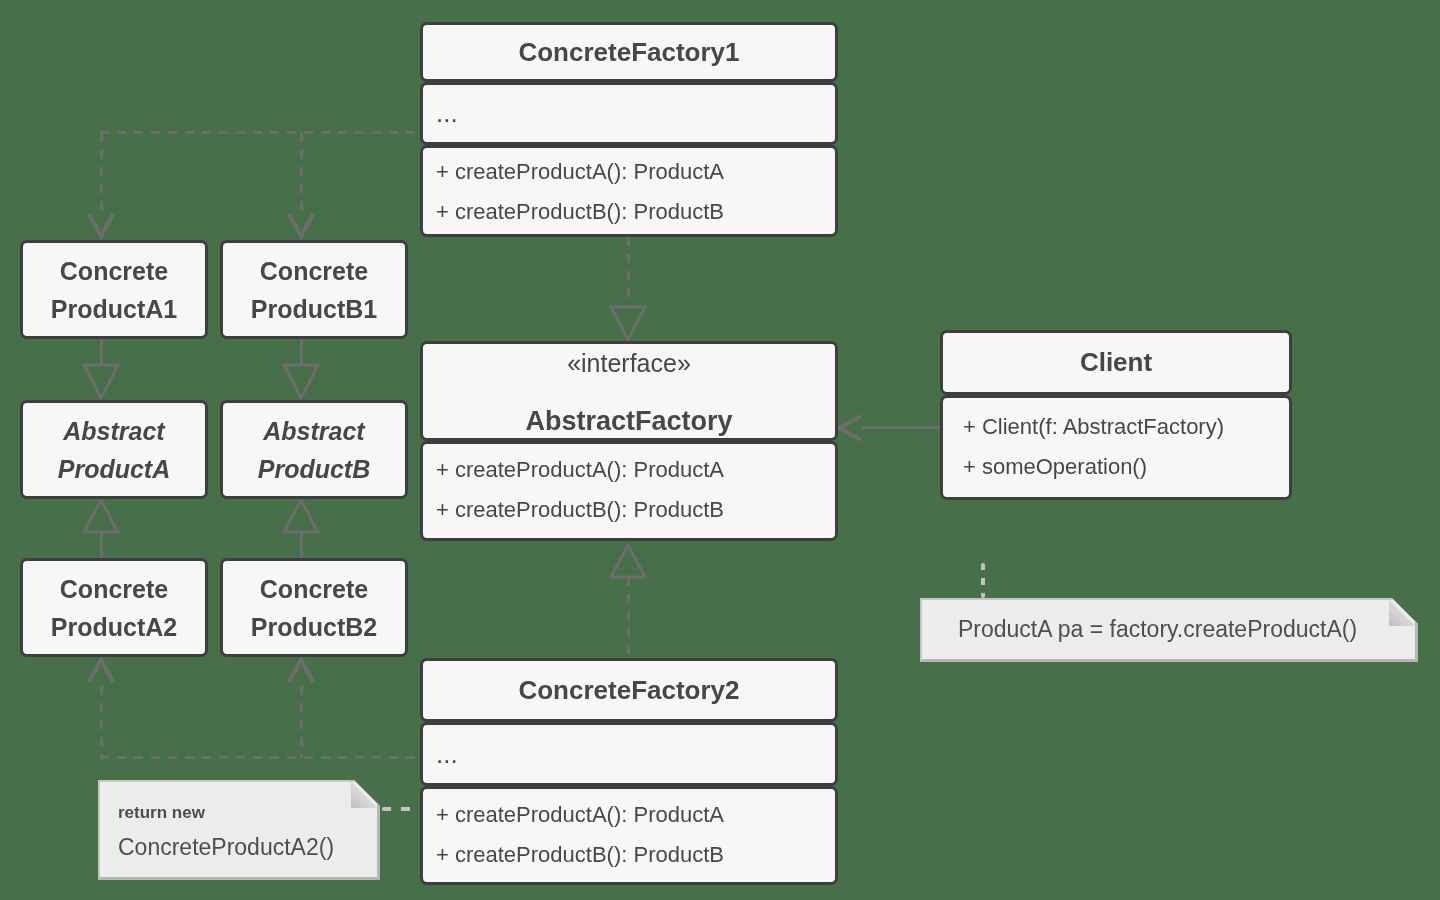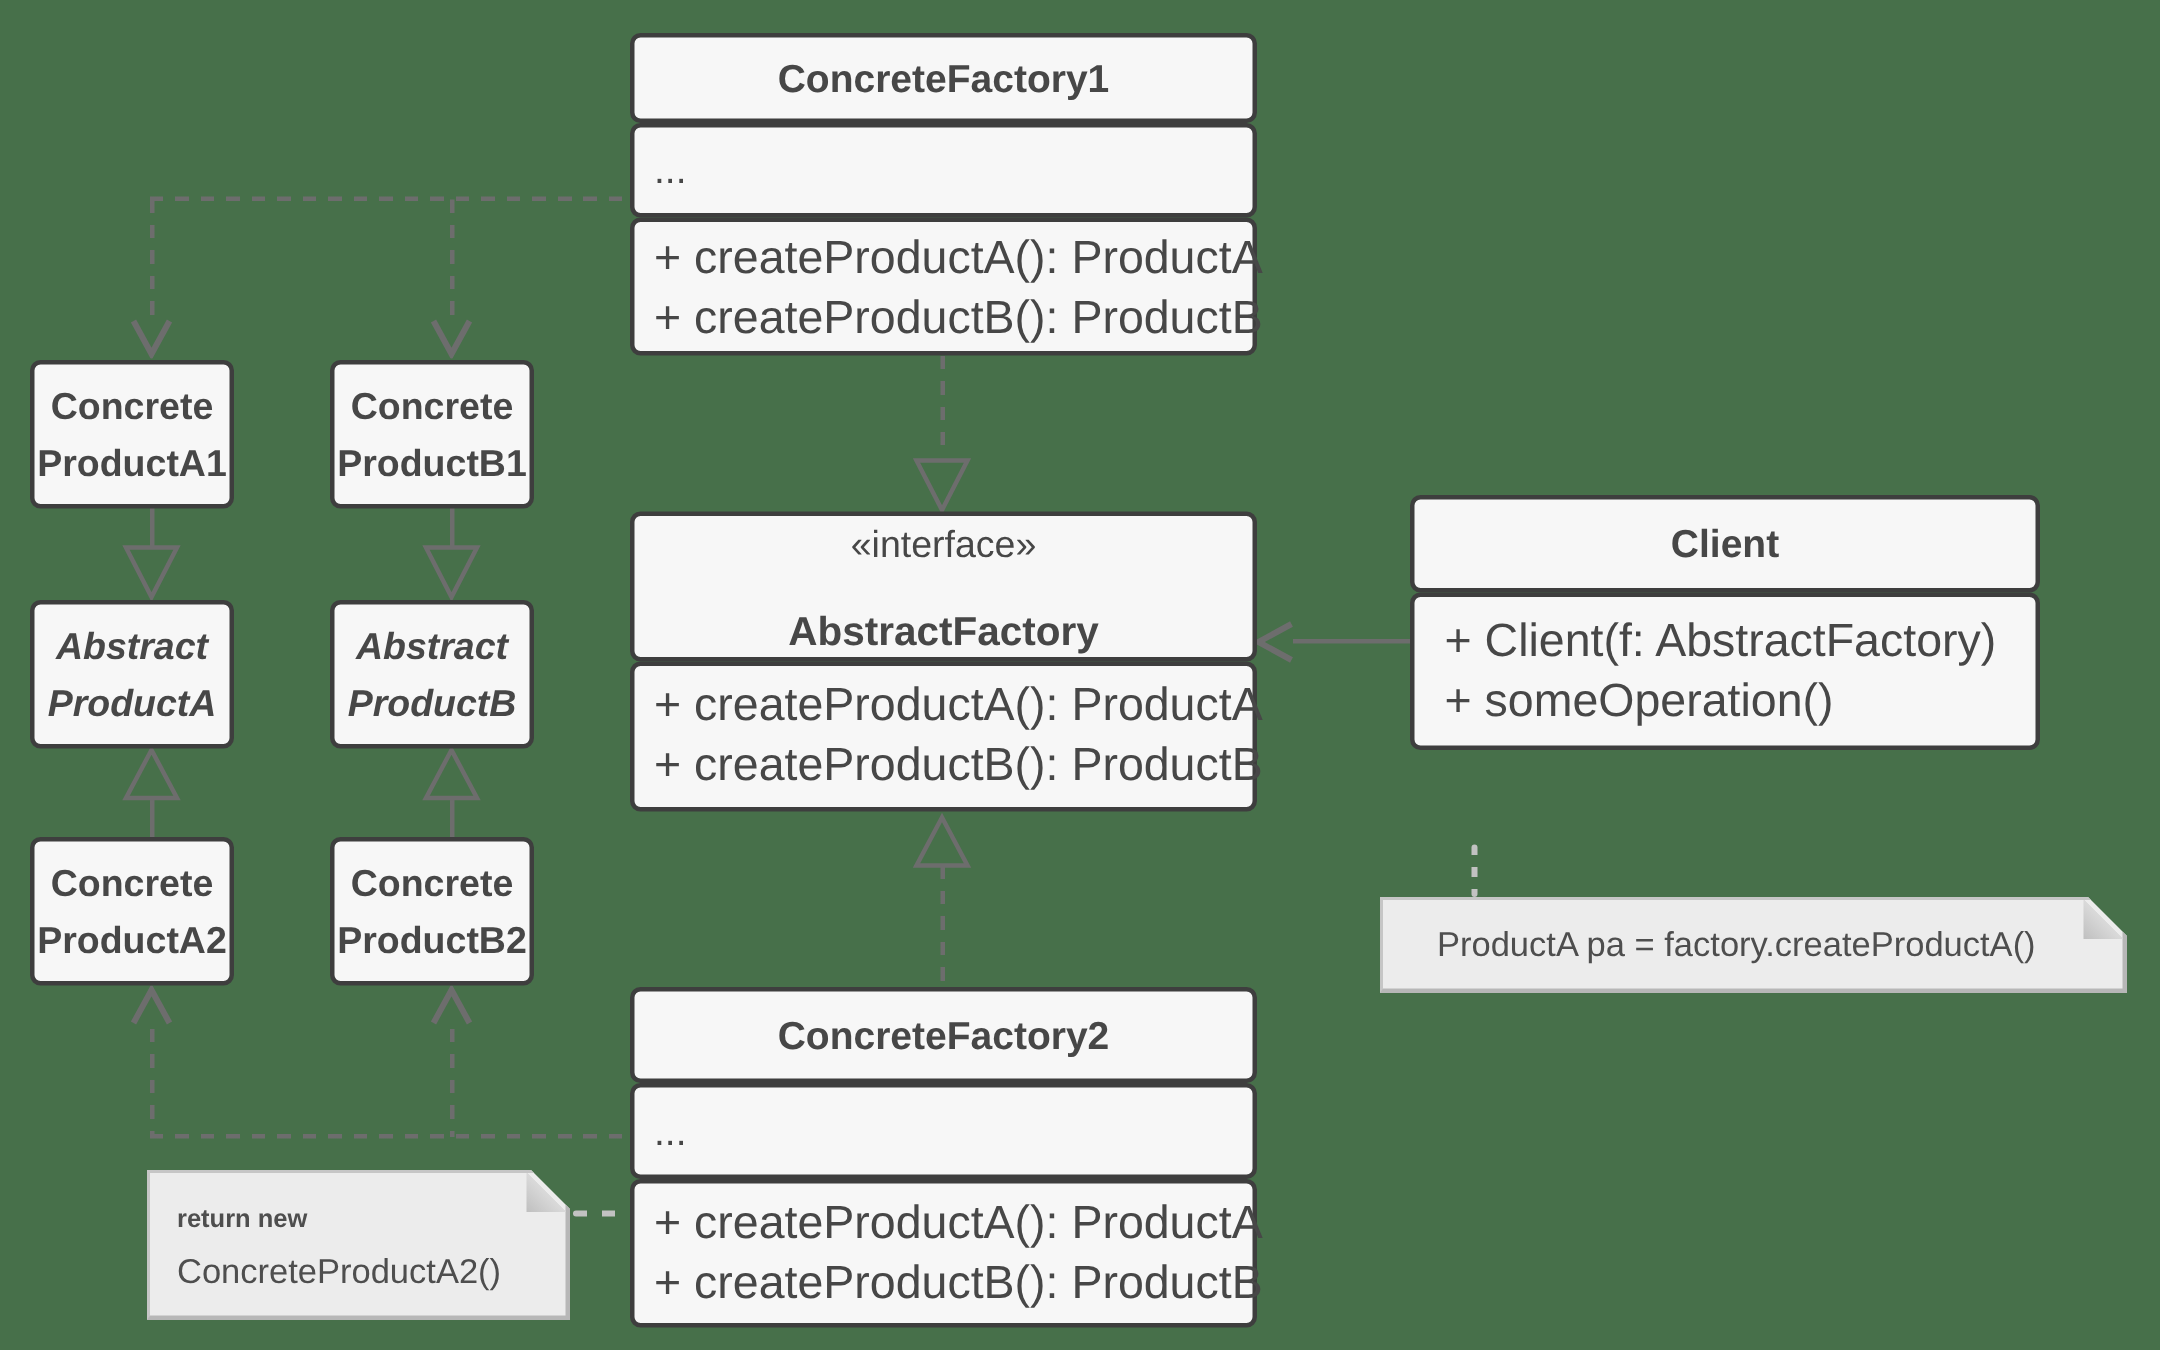--- a/index.html
+++ b/index.html
@@ -12,35 +12,35 @@
 
   
   .uml{position:absolute;display:flex;flex-direction:column;color:var(--text);}
   .cmp{box-sizing:border-box;background:var(--box-fill);border:3px solid var(--box-border);
        border-radius:7px;}
   .cmp + .cmp{margin-top:0;}
   .ttl{display:flex;flex-direction:column;align-items:center;justify-content:center;
        font-weight:700;font-size:26px;text-align:center;}
   .stereo{font-weight:400;font-size:25px;line-height:44px;}
   .big{font-size:27px;line-height:40px;margin-top:16px;}
-  .members{padding:4px 8px 0 13px;font-size:31px;line-height:40px;white-space:nowrap;}
+  .members{padding:4px 8px 0 13px;font-size:22px;line-height:40px;white-space:nowrap;}
   .dots{display:flex;align-items:center;padding-left:13px;font-size:26px;}
 
   #cf1{left:420px;top:22px;width:418px;}
   #cf1 .c1{height:60px;} #cf1 .c2{height:63px;} #cf1 .c3{height:92px;}
   #af{left:420px;top:341px;width:418px;}
   #af .c1{height:100px;} #af .c2{height:100px;padding-top:6px;}
   #cf2{left:420px;top:658px;width:418px;}
   #cf2 .c1{height:64px;} #cf2 .c2{height:64px;} #cf2 .c3{height:99px;padding-top:6px;}
-  #client{left:940px;top:330px;width:420px;}
+  #client{left:940px;top:330px;width:352px;}
   #client .c1{height:65px;} #client .c2{height:62px;display:flex;align-items:center;
       padding:0 0 0 14px;font-size:25px;white-space:nowrap;}
   #client .c3{height:105px;padding-top:9px;padding-left:20px;}
 
-  .pbox{position:absolute;width:136px;height:99px;box-sizing:border-box;
+  .pbox{position:absolute;width:188px;height:99px;box-sizing:border-box;
         background:var(--box-fill);border:3px solid var(--box-border);border-radius:7px;
         display:flex;flex-direction:column;align-items:center;justify-content:center;
         font-weight:700;font-size:25px;line-height:38px;color:var(--text);text-align:center;}
   .abstract{font-style:italic;}
   #pa1{left:20px;top:240px;} #pb1{left:220px;top:240px;}
   #apa{left:20px;top:400px;} #apb{left:220px;top:400px;}
   #pa2{left:20px;top:558px;} #pb2{left:220px;top:558px;}
 
   
   .note{position:absolute;box-sizing:border-box;background:var(--note-fill);

